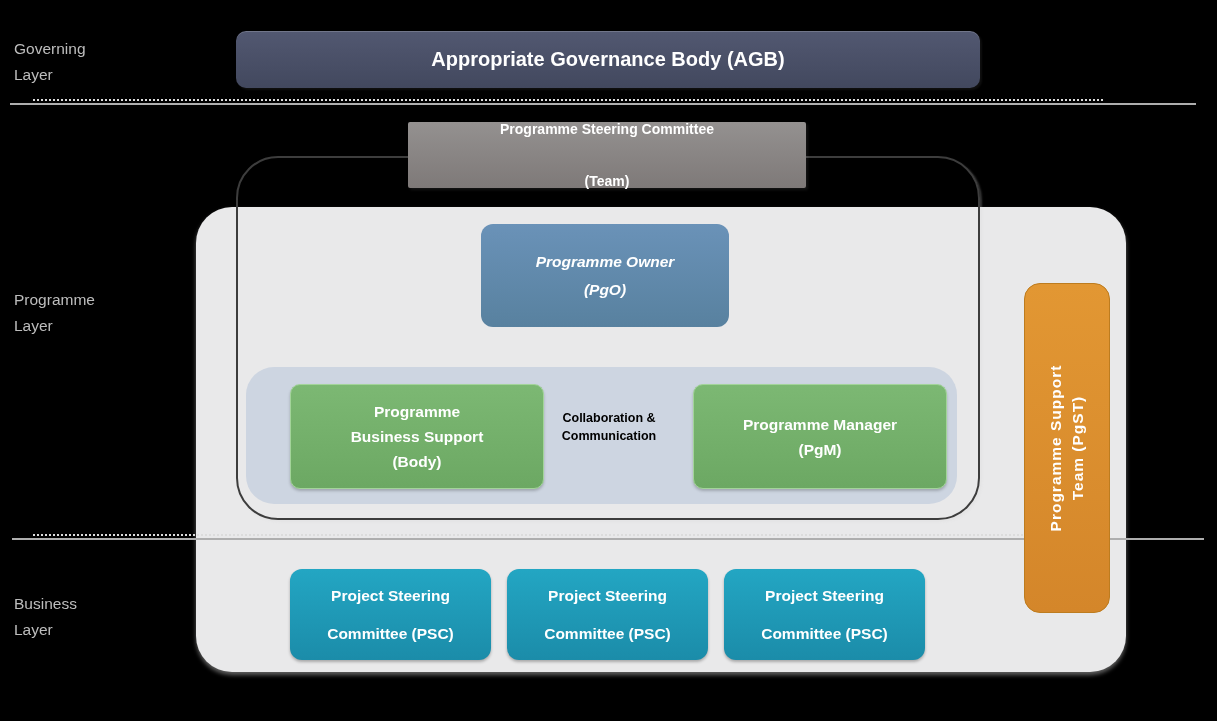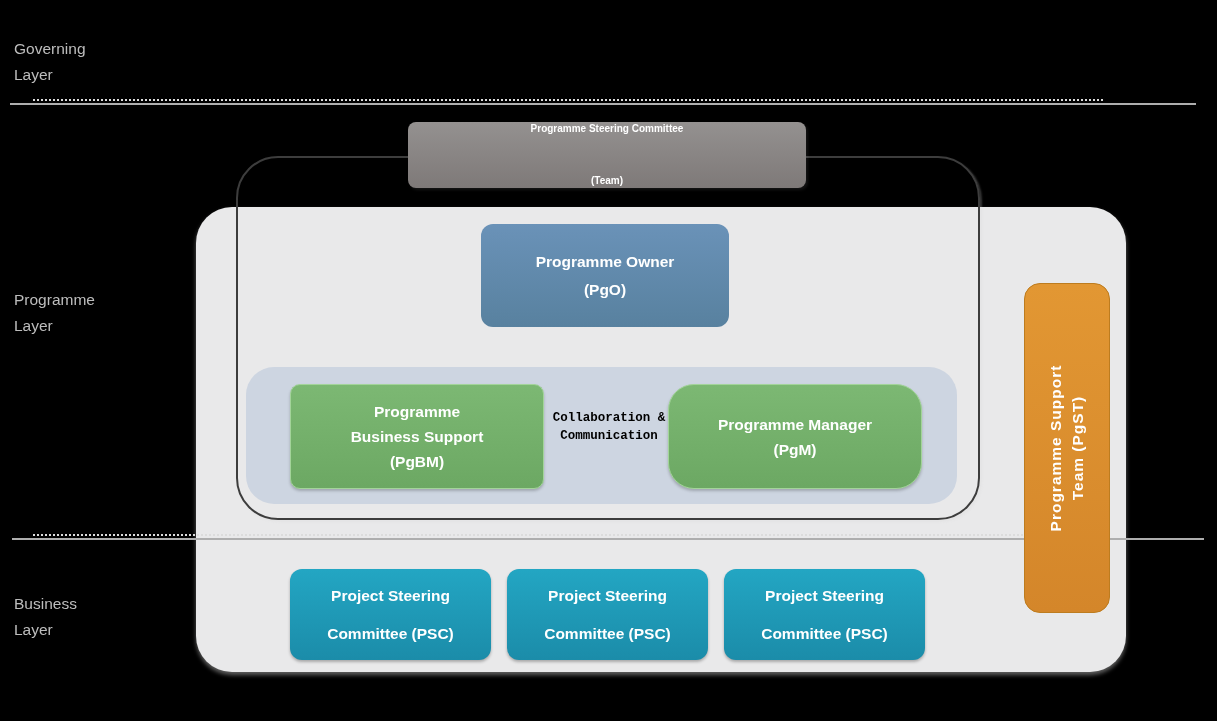--- a/index.html
+++ b/index.html
@@ -29,21 +29,21 @@
     background-color:#4a5068;
     background-image:linear-gradient(#525871, #42485e);
     border-radius:10px; font-size:20px;
     box-shadow: inset 0 1px 0 rgba(255,255,255,0.18), 2px 2px 2px rgba(255,255,255,0.06);
   }
 
   #pgsc {
     left:408px; top:122px; width:398px; height:66px;
     background-color:#8a8584;
     background-image:linear-gradient(#949190, #7e7978);
-    border-radius:8px; font-size:10px; line-height:22px; z-index:5;
+    border-radius:2px; font-size:14px; line-height:22px; z-index:5;
     box-shadow: 2px 2px 3px rgba(255,255,255,0.08);
     gap: 30px;
   }
 
   
   #programme-panel {
     position:absolute; left:196px; top:207px; width:930px; height:465px;
     background-color:#e9e9ea; border-radius:36px; z-index:1;
     box-shadow: 0 3px 4px rgba(175,175,175,0.55);
   }
@@ -52,43 +52,43 @@
   #pgsc-scope-outline {
     position:absolute; left:236px; top:156px; width:740px; height:360px;
     border:2px solid #3d3d3d; border-radius:42px; z-index:2;
     box-shadow: 2px 2px 2px rgba(215,215,215,0.25);
   }
 
   #pgo {
     left:481px; top:224px; width:248px; height:103px;
     background-color:#6089b0;
     background-image:linear-gradient(#6a92b8, #58819f);
-    border-radius:12px; font-size:15.5px; line-height:28px; z-index:3;
+    border-radius:12px; font-size:15.5px; line-height:28px; z-index:3;font-style:italic;
   }
 
   
   #management-group {
     position:absolute; left:246px; top:367px; width:711px; height:137px;
     background-color:#cdd5e1; border-radius:28px; z-index:2;
   }
 
   .green-box {
     background-color:#74b06b;
     background-image:linear-gradient(#7cb873, #6ca863);
     border:1px solid #a3d49a; border-radius:10px;
     font-size:15.5px; line-height:25px; z-index:3;
     box-shadow: 0 2px 3px rgba(0,0,0,0.22);
   }
   #pgbm { left:290px; top:384px; width:252px; height:103px; }
-  #pgm  { left:668px; top:384px; width:252px; height:103px;border-radius:26px; }
+  #pgm  { left:693px; top:384px; width:252px; height:103px; }
 
   #collab {
     position:absolute; left:546px; top:409px; width:126px;
     color:#000; font-weight:bold; font-size:12.5px; line-height:18px;
-    text-align:center; z-index:3;font-family:Liberation Mono, monospace;
+    text-align:center; z-index:3;
   }
 
   
   #pgst {
     position:absolute; left:1024px; top:283px; width:84px; height:328px;
     background-color:#dd8f2e;
     background-image:linear-gradient(#e29733, #d4862a);
     border:1px solid #bd7c1f; border-radius:16px; z-index:4;
   }
   #pgst .vtext {
@@ -129,20 +129,23 @@
   </div>
   <div class="side-label" id="label-programme">
     <div>Programme</div>
     <div>Layer</div>
   </div>
   <div class="side-label" id="label-project">
     <div>Business</div>
     <div>Layer</div>
   </div>
 
+  <div class="box" id="agb" style="background-color: rgb(74, 80, 104);">
+    <div>Appropriate Governance Body (AGB)</div>
+  </div>
 
   <div class="sep-dotted" id="sep1-dotted"></div>
   <div class="sep-solid" id="sep1-solid"></div>
 
   <div id="programme-panel" style="background-color: rgb(233, 233, 234);"></div>
 
   <div id="pgsc-scope-outline"></div>
 
   <div class="box" id="pgsc" style="background-color: rgb(138, 133, 132);">
     <div>Programme Steering Committee</div>
@@ -152,21 +155,21 @@
   <div class="box" id="pgo" style="background-color: rgb(96, 137, 176);">
     <div>Programme Owner</div>
     <div>(PgO)</div>
   </div>
 
   <div id="management-group" style="background-color: rgb(205, 213, 225);"></div>
 
   <div class="box green-box" id="pgbm" style="background-color: rgb(116, 176, 107);">
     <div>Programme</div>
     <div>Business Support</div>
-    <div>(PgBM)</div>
+    <div>(Body)</div>
   </div>
 
   <div id="collab">
     <div>Collaboration &amp;</div>
     <div>Communication</div>
   </div>
 
   <div class="box green-box" id="pgm" style="background-color: rgb(116, 176, 107);">
     <div>Programme Manager</div>
     <div>(PgM)</div>

